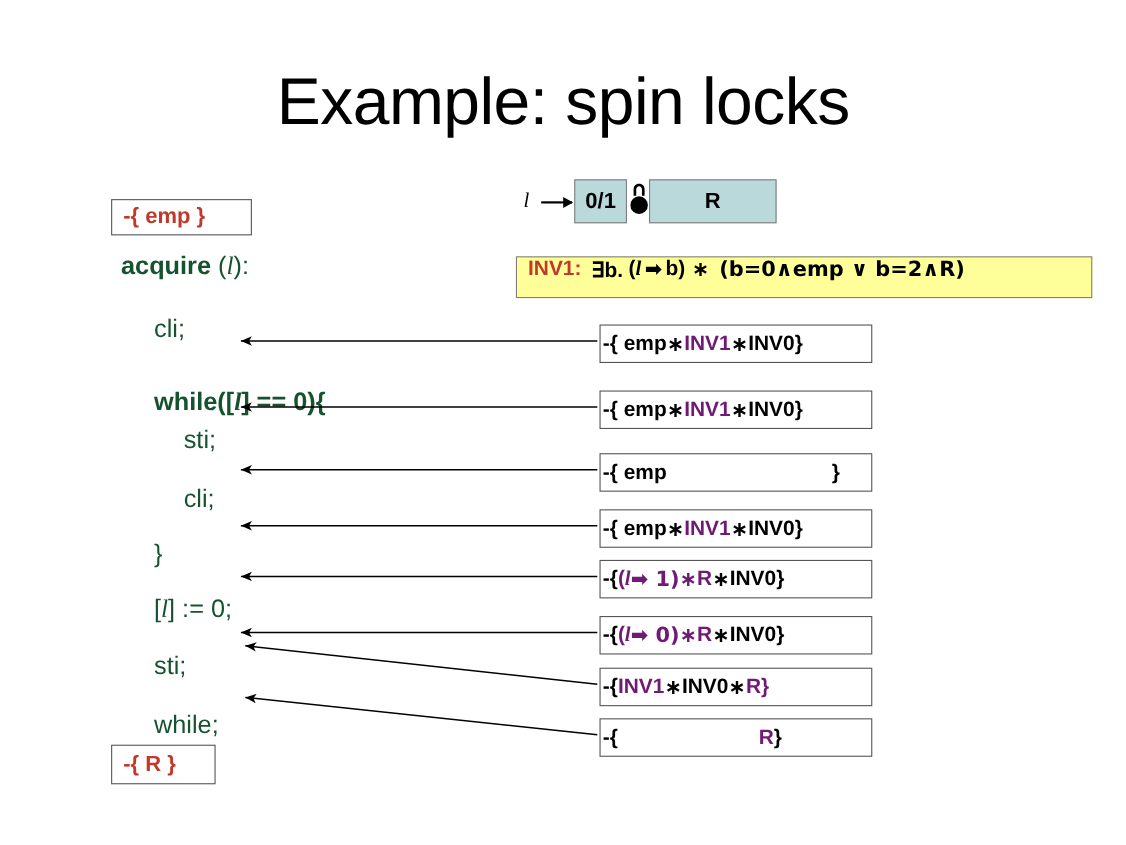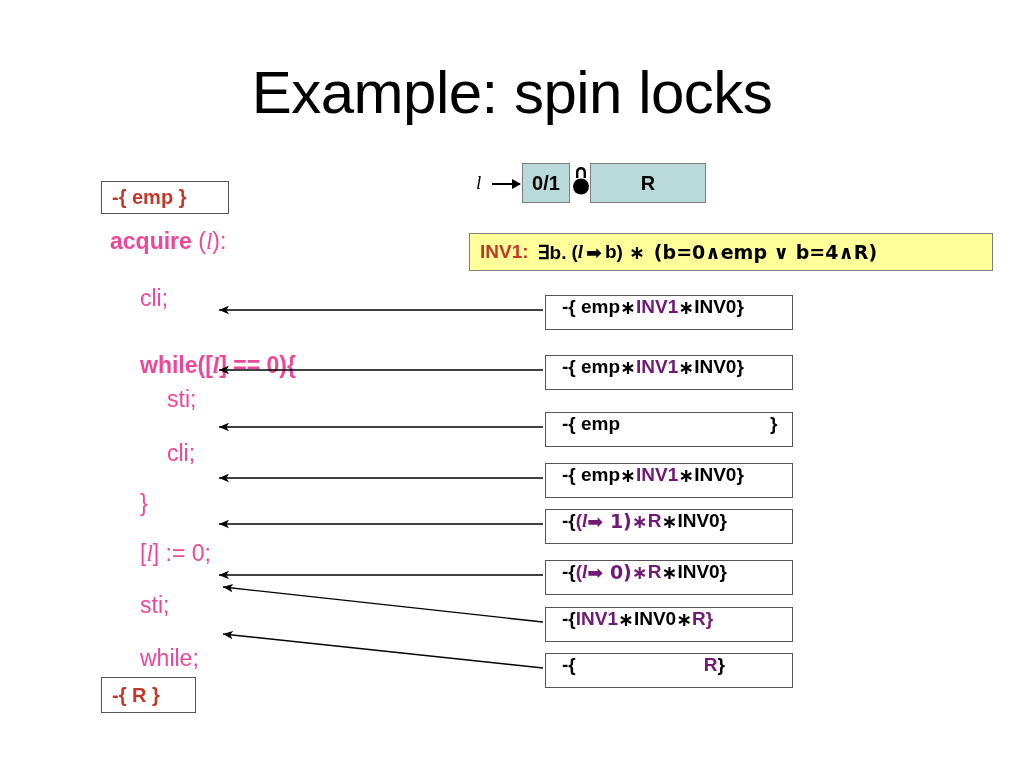--- a/index.html
+++ b/index.html
@@ -96,21 +96,20 @@
   .inv-banner {
     position: absolute;
     left: 469px;
     top: 233px;
     width: 524px;
     height: 38px;
     background: #ffff99;
     border: 1.2px solid #7f7f7f;
     box-sizing: border-box;
     display: flex;
-    align-items: center;
     font-size: 19px;
     font-weight: bold;
     white-space: nowrap;
     padding-left: 10px;
   }
   .inv-banner .lbl { color: #c0392b; margin-right: 9px; }
   .inv-banner .it { font-style: italic; font-family: "Liberation Serif", serif; }
   .op { font-family: "DejaVu Sans", sans-serif; }
 
   
@@ -127,45 +126,45 @@
     padding-left: 10px;
     white-space: nowrap;
   }
   .cond-pre  { left: 101px; top: 181px; width: 128px; height: 33px; }
   .cond-post { left: 101px; top: 677px; width:  95px; height: 36px; }
 
   
   .code-line {
     position: absolute;
     font-size: 23px;
-    color: #ec4899;
+    color: #14532d;
     white-space: nowrap;
     font-family: "Liberation Sans", sans-serif;
   }
   .code-line .bold { font-weight: bold; }
   .code-line .it {
     font-style: italic;
     font-family: "Liberation Serif", serif;
   }
 
   
   .assert-box {
     position: absolute;
     left: 545px;
     width: 248px;
     height: 35px;
     border: 1.4px solid #555;
     box-sizing: border-box;
     background: #fff;
     display: flex;
-    align-items: flex-start;
+    align-items: center;
     font-size: 19px;
     font-weight: bold;
     white-space: nowrap;
-    padding-left: 16px;
+    padding-left: 2px;
     color: #000;
   }
   .assert-box .red { color: #701a75; }
   .assert-box .it { font-style: italic; font-family: "Liberation Serif", serif; }
   .assert-box .sp { display: inline-block; }
 
   
   #arrow-layer {
     position: absolute;
     left: 0; top: 0;
@@ -202,21 +201,21 @@
   <div class="inv-banner">
     <span class="lbl">INV1:</span>
     <span>∃b.</span>
     <span style="width:5px"></span>
     <span>(</span>
     <span class="it">l</span>
     <span class="op" style="padding:0 3px">➡</span>
     <span>b)</span>
     <span class="op" style="padding:0 6px">∗</span>
     <span style="width:3px"></span>
-    <span class="op">(b=0∧emp ∨ b=4∧R)</span>
+    <span class="op">(b=0∧emp ∨ b=2∧R)</span>
   </div>
 
   <div class="cond-box cond-pre">
     <span>-{ emp }</span>
   </div>
 
   <div class="cond-box cond-post">
     <span>-{ R }</span>
   </div>
 

